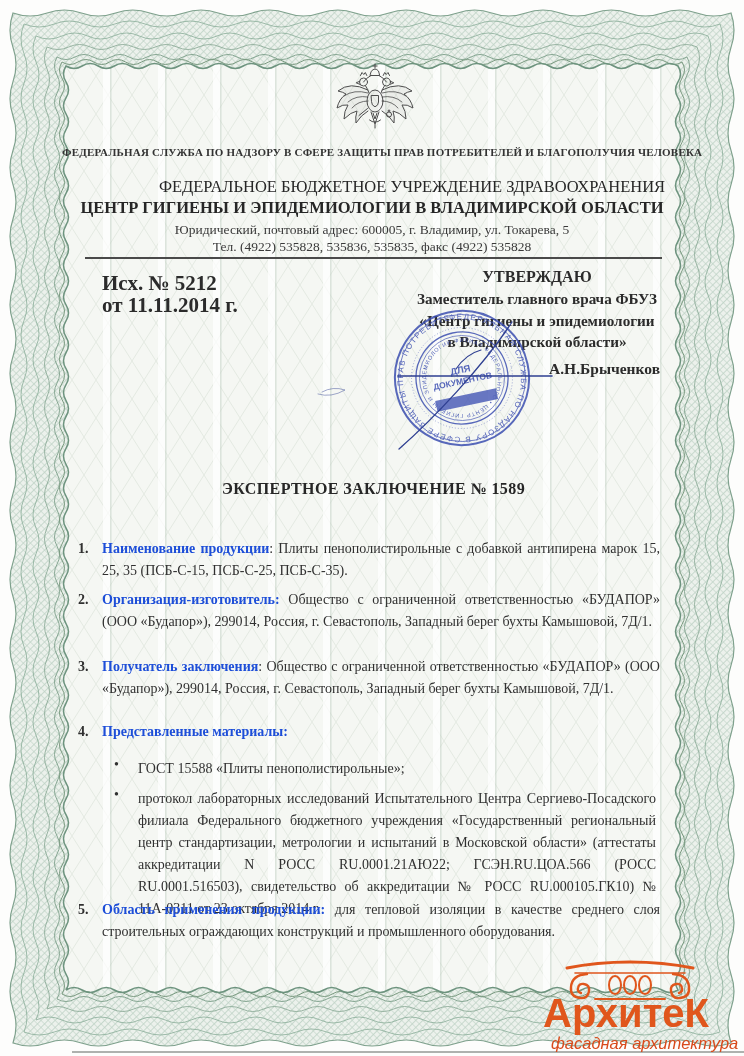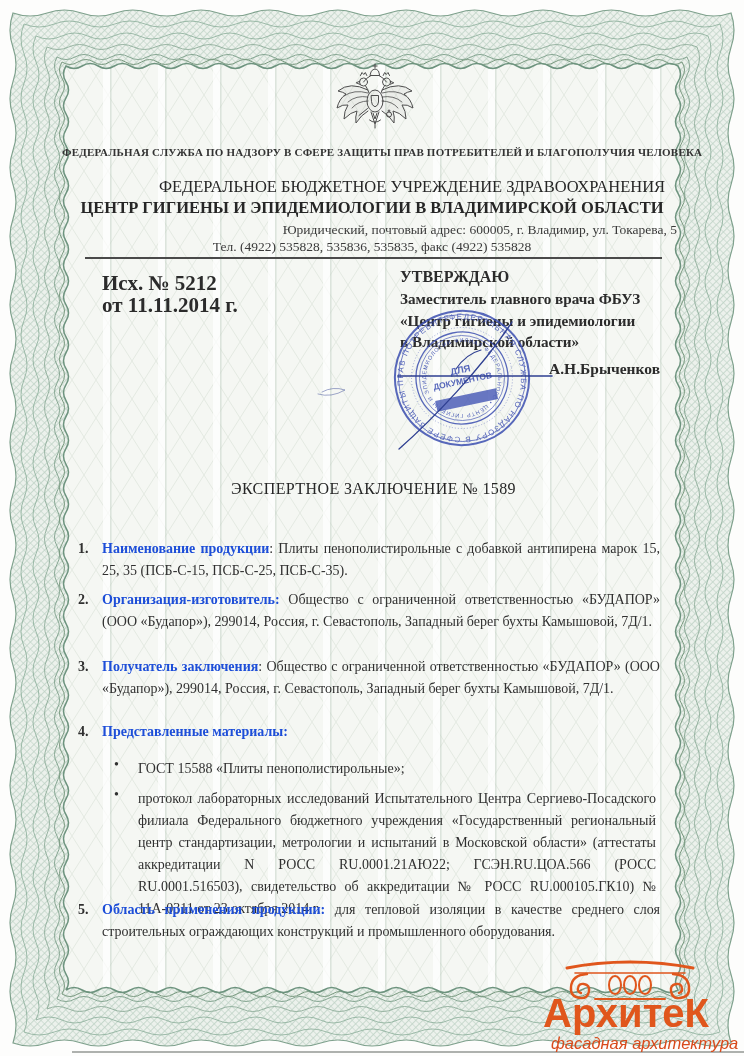--- a/index.html
+++ b/index.html
@@ -5,31 +5,31 @@
   html,body{margin:0;padding:0;background:#ffffff;}
   .page{position:relative;width:744px;height:1056px;background:#fdfdfc;overflow:hidden;
         font-family:"Liberation Serif", serif;color:#2e2e2e;}
   svg{display:block;}
   .abs{position:absolute;}
   
   .authority{left:62px;top:146px;width:620px;text-align:center;font-size:11px;font-weight:bold;
              letter-spacing:.2px;color:#333;white-space:nowrap;}
   .org1{left:67px;top:177px;width:610px;text-align:center;font-size:16.5px;font-weight:normal;color:#262626;white-space:nowrap;padding-left:40px;}
   .org2{left:67px;top:198px;width:610px;text-align:center;font-size:16.5px;font-weight:bold;color:#262626;white-space:nowrap;}
-  .addr{left:67px;top:222px;width:610px;text-align:right;font-size:13.5px;color:#3a3a3a;}
+  .addr{left:67px;top:222px;width:610px;text-align:center;font-size:13.5px;color:#3a3a3a;}
   .phone{left:67px;top:239px;width:610px;text-align:center;font-size:13.5px;color:#3a3a3a;}
   .rule{left:85px;top:257px;width:577px;height:2px;background:#4a4a4a;}
   
   .ref{left:102px;top:272px;font-size:21px;font-weight:bold;line-height:22px;color:#2b2b2b;}
-  .approval{left:400px;top:268px;width:274px;font-weight:bold;color:#2b2b2b;}
+  .approval{left:400px;top:268px;width:274px;text-align:center;font-weight:bold;color:#2b2b2b;}
   .approve-word{font-size:16px;margin-bottom:2px;}
   .approval-line{font-size:15.2px;line-height:21.5px;}
   .signer{left:474px;top:360px;width:186px;text-align:right;font-size:15.5px;font-weight:bold;color:#2b2b2b;}
   
-  .doc-title{left:85px;top:480px;width:577px;text-align:center;font-size:16px;font-weight:normal;
+  .doc-title{left:85px;top:480px;width:577px;text-align:center;font-size:16px;font-weight:bold;
              letter-spacing:.4px;color:#262626;}
   
   .item{left:78px;width:582px;font-size:14px;line-height:22px;color:#303030;}
   .item .num{position:absolute;left:0;top:0;font-weight:bold;}
   .item .para{margin:0 0 0 24px;text-align:justify;}
   .item .para b{color:#1d4ed8;}
   .bullets{margin:11px 0 0 10px;}
   .bullet{display:flex;}
   .bullet .dot{width:20px;flex:none;padding-left:2px;}
   .bullet p{flex:1;margin:4px;text-align:justify;}

